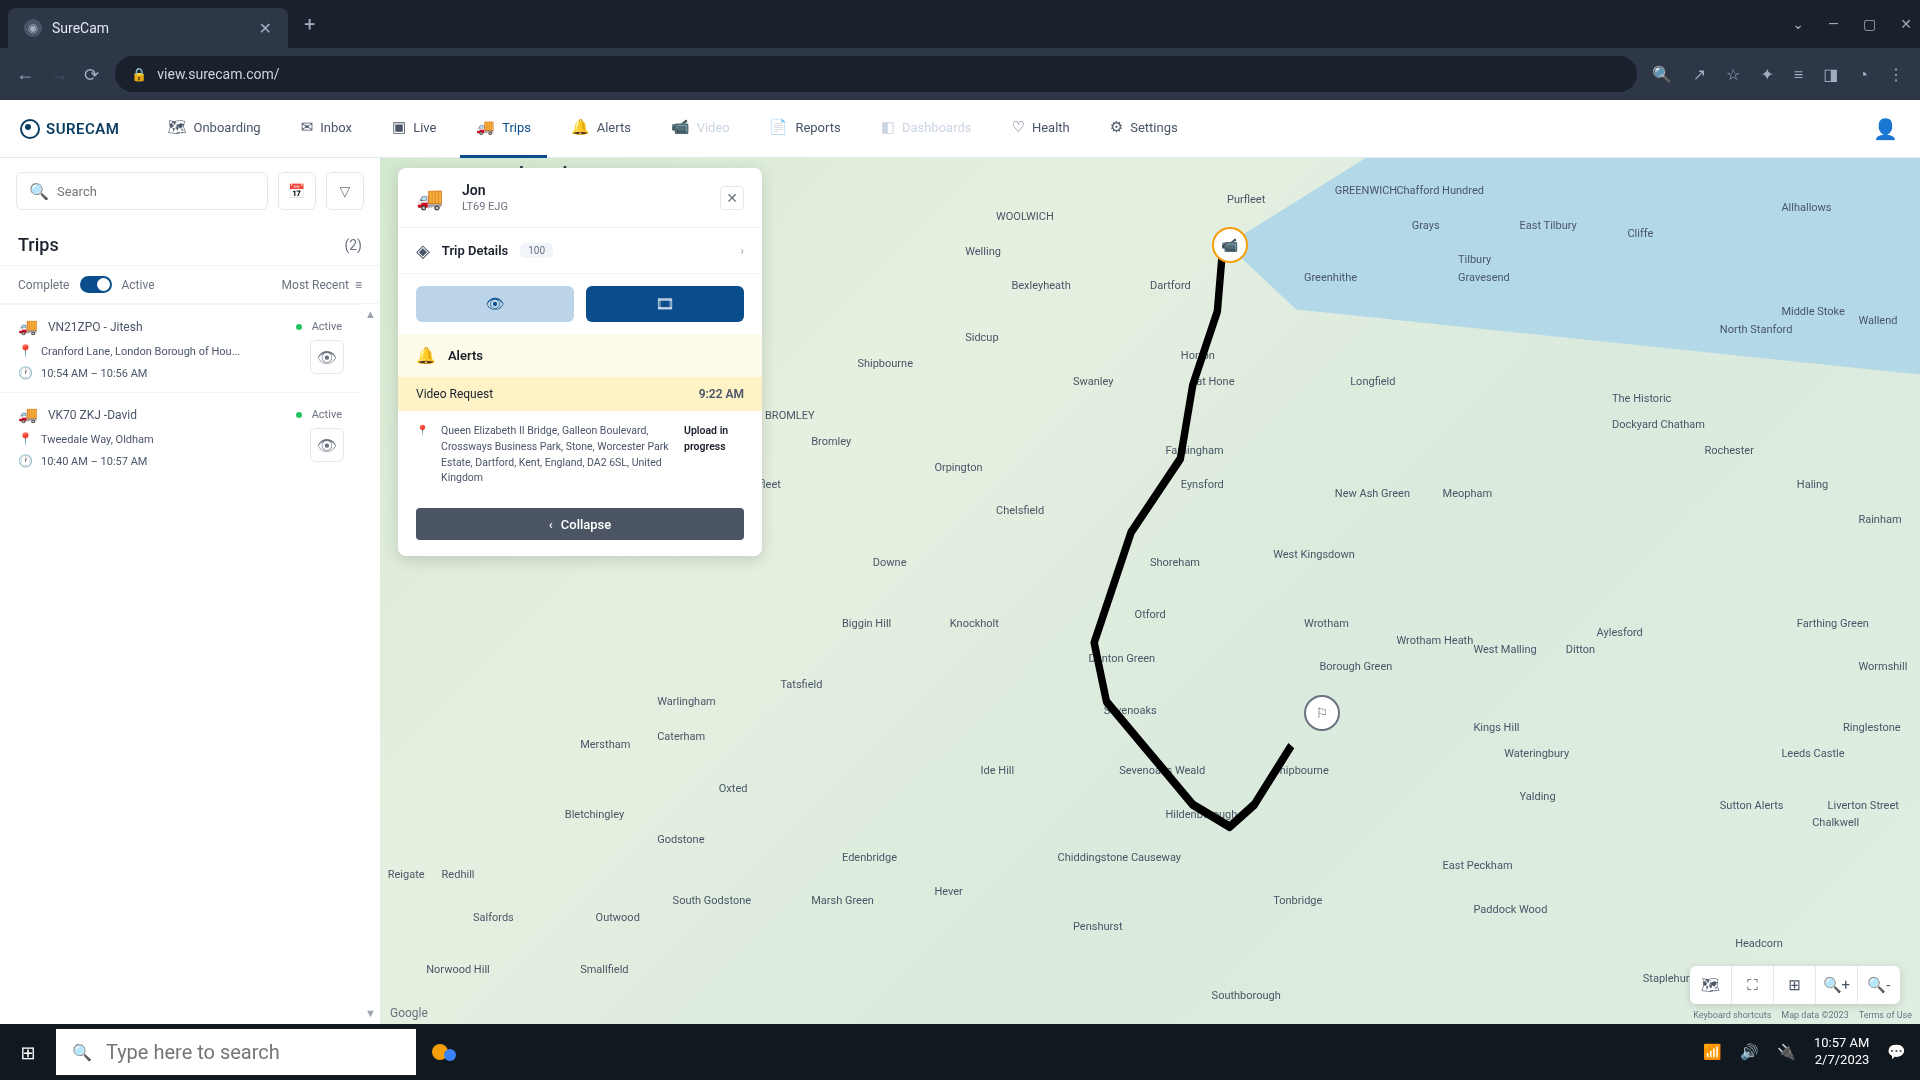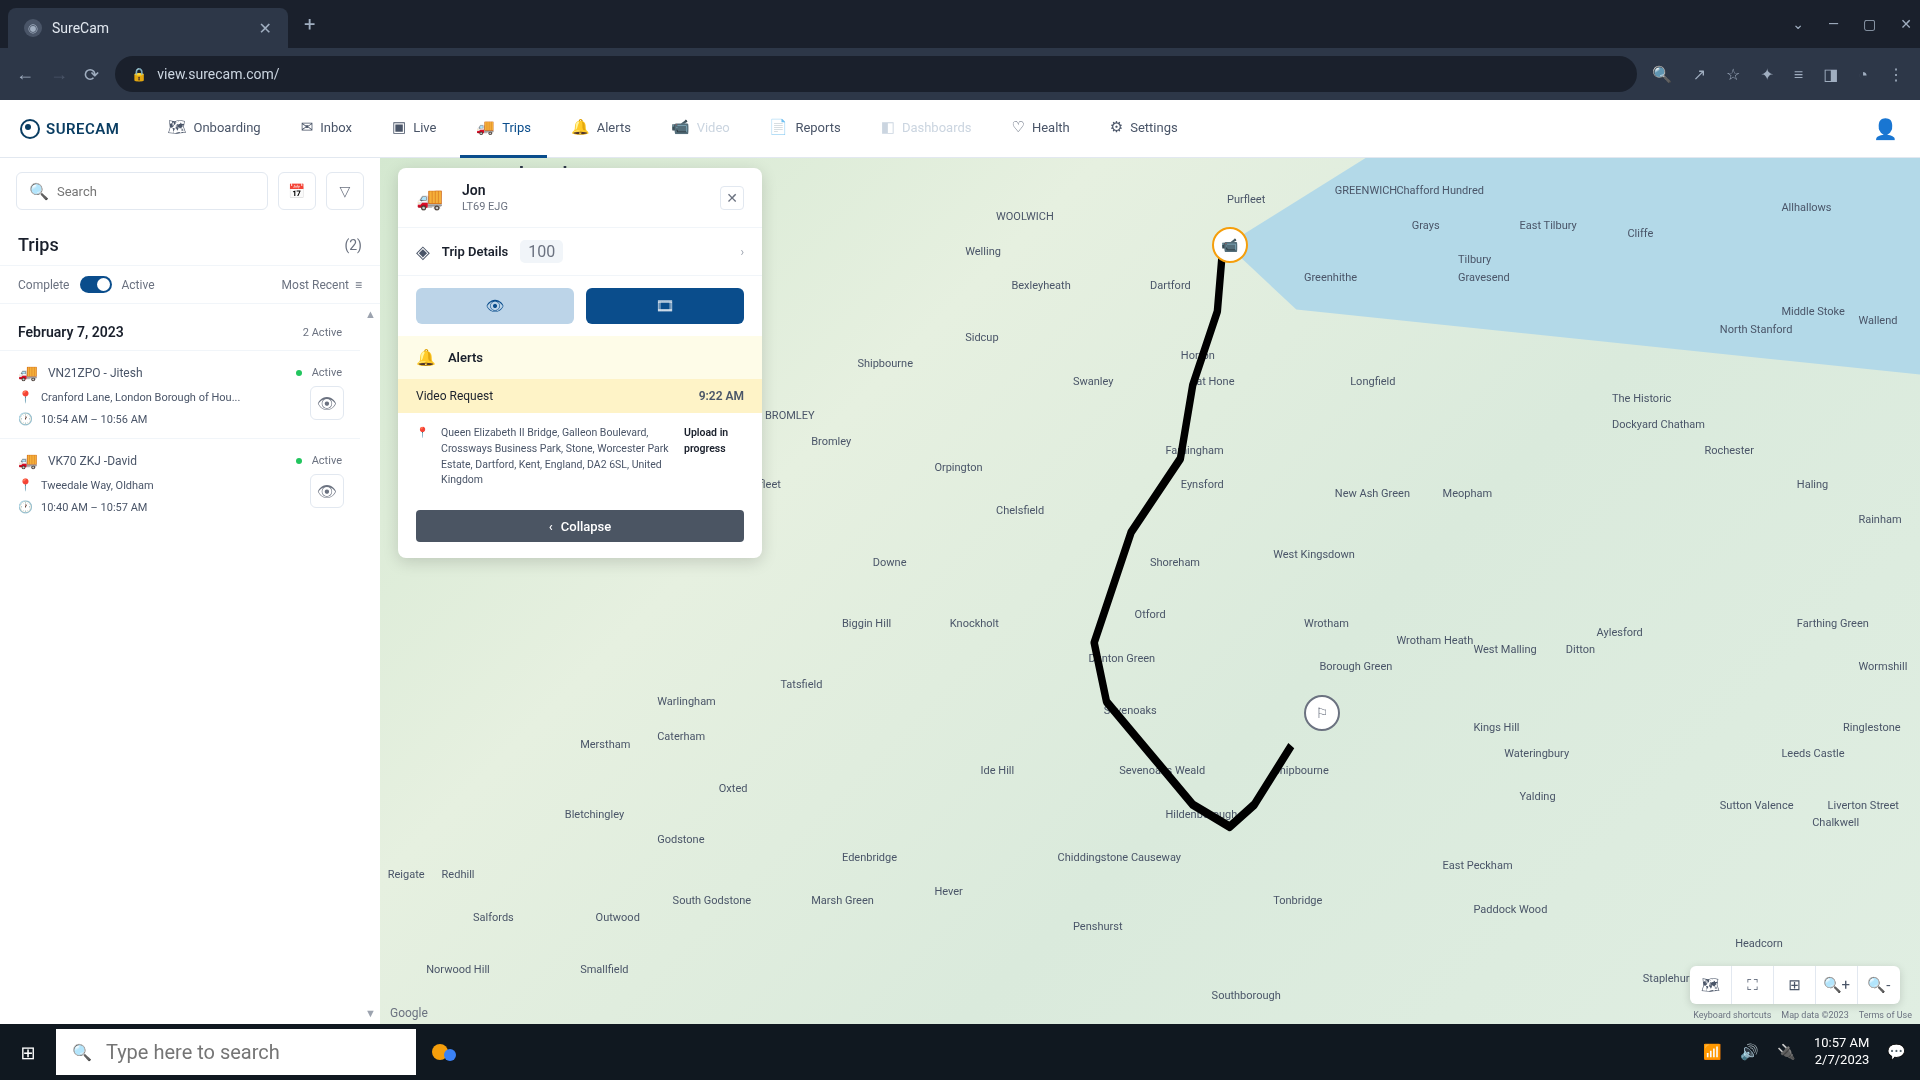--- a/index.html
+++ b/index.html
@@ -91,21 +91,21 @@
 .detail-panel { position: absolute; top: 10px; left: 18px; width: 364px; background: #fff; border-radius: 8px; box-shadow: 0 4px 16px rgba(0,0,0,0.15); overflow: hidden; }
 .panel-header { padding: 14px 18px; display: flex; align-items: center; gap: 14px; border-bottom: 1px solid #f1f5f9; }
 .panel-truck { width: 32px; height: 24px; color: #6b7280; font-size: 22px; }
 .panel-driver { font-size: 14px; font-weight: 600; color: #1a202c; }
 .panel-plate { font-size: 11px; color: #6b7280; margin-top: 2px; }
 .panel-close { margin-left: auto; width: 24px; height: 24px; display: flex; align-items: center; justify-content: center; cursor: pointer; color: #6b7280; border: 1px solid #e2e8f0; border-radius: 4px; font-size: 14px; }
 
 .panel-section { padding: 12px 18px; display: flex; align-items: center; gap: 12px; border-bottom: 1px solid #f1f5f9; }
 .section-icon { font-size: 18px; color: #4a5568; }
 .section-title { font-size: 13px; font-weight: 600; color: #1a202c; }
-.badge { background: #f1f5f9; color: #6b7280; font-size: 16px; padding: 2px 8px; border-radius: 5px; }
+.badge { background: #f1f5f9; color: #6b7280; font-size: 10px; padding: 2px 8px; border-radius: 5px; }
 .chevron { margin-left: auto; color: #9ca3af; cursor: pointer; font-size: 12px; }
 
 .panel-buttons { padding: 12px 18px; display: flex; gap: 12px; }
 .panel-btn { flex: 1; height: 36px; border-radius: 6px; display: flex; align-items: center; justify-content: center; cursor: pointer; font-size: 15px; }
 .panel-btn.light { background: #bcd4e8; color: #0a4d8c; }
 .panel-btn.dark { background: #0a4d8c; color: #fff; }
 
 .alerts-section { padding: 12px 18px; background: #fefce8; display: flex; align-items: center; gap: 12px; }
 .alert-icon { font-size: 16px; color: #4a5568; }
 .alert-title { font-size: 13px; font-weight: 600; color: #1a202c; }
@@ -239,24 +239,20 @@
         <div class="toggle"></div>
         <span>Active</span>
         <div class="sort-label">
           <span>Most Recent</span>
           <span>≡</span>
         </div>
       </div>
 
       <div class="trips-list">
         <span class="scroll-arrow up">▲</span>
-        <div class="date-header">
-          <span class="date-text">February 7, 2023</span>
-          <span class="active-count">2 Active</span>
-        </div>
 
         <div class="trip-card">
           <div class="trip-header">
             <span class="truck-icon">🚚</span>
             <span>VN21ZPO - Jitesh</span>
             <span class="status-dot"></span>
             <span class="status-text">Active</span>
           </div>
           <div class="trip-row">
             <span class="trip-row-icon">📍</span>
@@ -356,21 +352,21 @@
           <span class="map-label" style="top: 66%; left: 18%;">Caterham</span>
           <span class="map-label" style="top: 72%; left: 22%;">Oxted</span>
           <span class="map-label" style="top: 70%; left: 39%;">Ide Hill</span>
           <span class="map-label" style="top: 70%; left: 48%;">Sevenoaks Weald</span>
           <span class="map-label" style="top: 70%; left: 58%;">Shipbourne</span>
           <span class="map-label" style="top: 68%; left: 73%;">Wateringbury</span>
           <span class="map-label" style="top: 73%; left: 74%;">Yalding</span>
           <span class="map-label" style="top: 68%; left: 91%;">Leeds Castle</span>
           <span class="map-label" style="top: 65%; left: 95%;">Ringlestone</span>
           <span class="map-label" style="top: 74%; left: 94%;">Liverton Street</span>
-          <span class="map-label" style="top: 74%; left: 87%;">Sutton Valence</span>
+          <span class="map-label" style="top: 74%; left: 87%;">Sutton Alerts</span>
           <span class="map-label" style="top: 75%; left: 12%;">Bletchingley</span>
           <span class="map-label" style="top: 78%; left: 18%;">Godstone</span>
           <span class="map-label" style="top: 82%; left: 4%;">Redhill</span>
           <span class="map-label" style="top: 82%; left: 0.5%;">Reigate</span>
           <span class="map-label" style="top: 87%; left: 5%; margin-left: 16px;">Salfords</span>
           <span class="map-label" style="top: 87%; left: 14%;">Outwood</span>
           <span class="map-label" style="top: 85%; left: 19%;">South Godstone</span>
           <span class="map-label" style="top: 84%; left: 36%;">Hever</span>
           <span class="map-label" style="top: 80%; left: 30%;">Edenbridge</span>
           <span class="map-label" style="top: 80%; left: 44%;">Chiddingstone Causeway</span>

